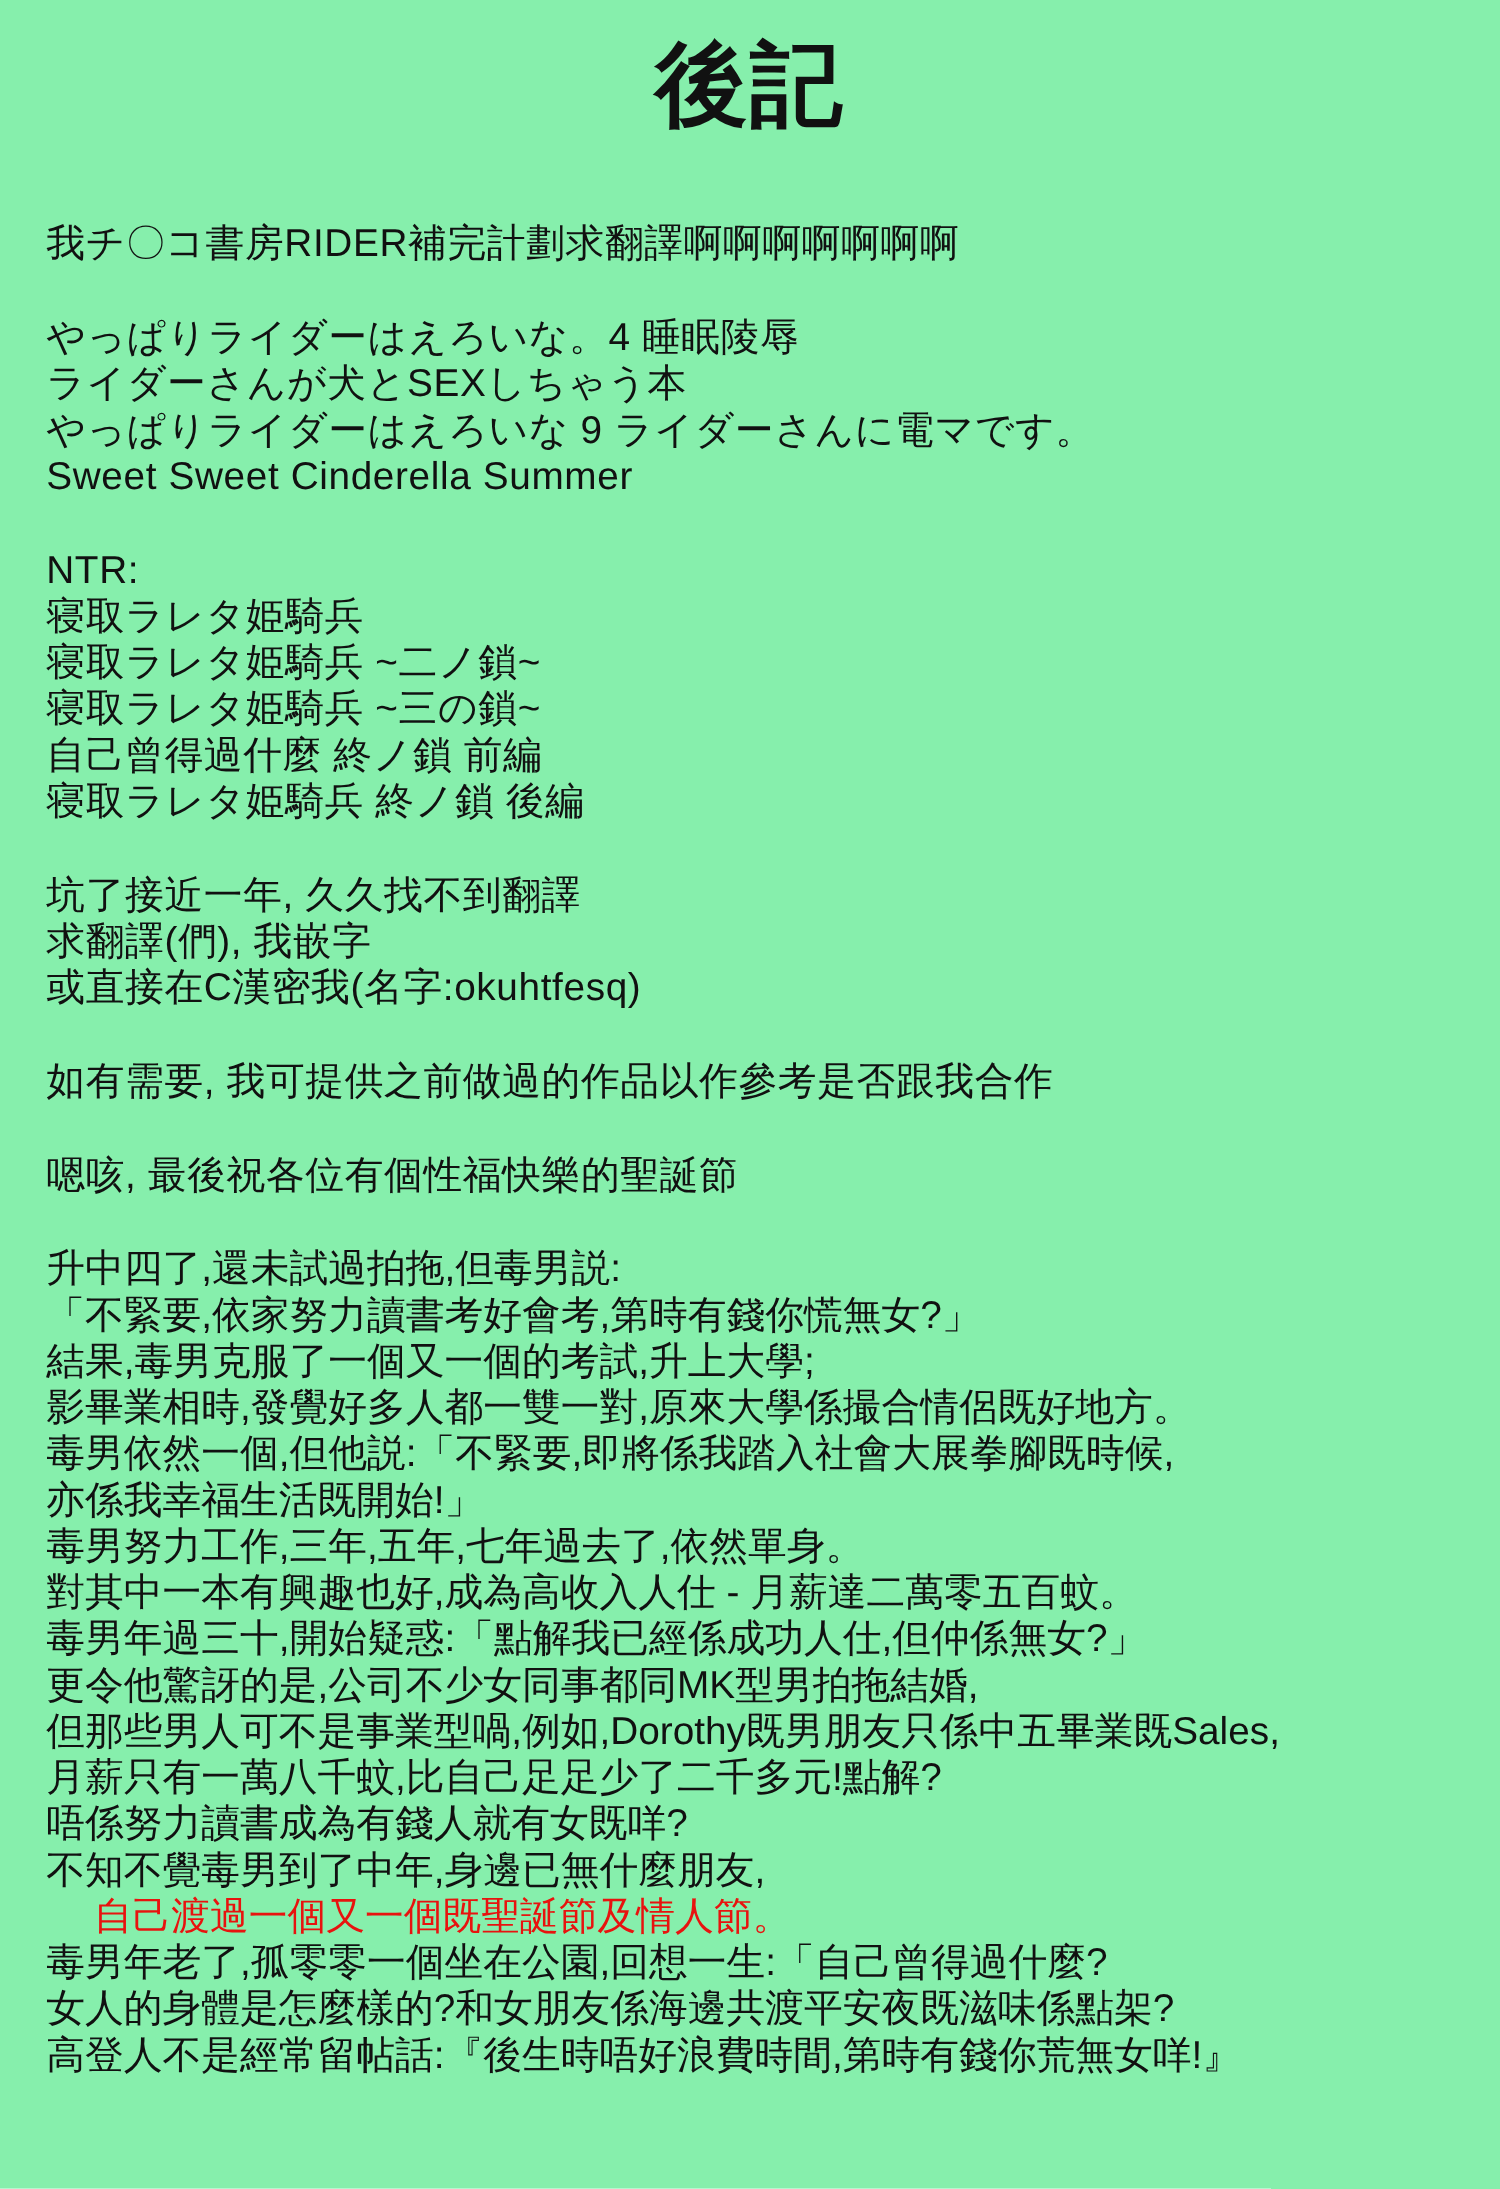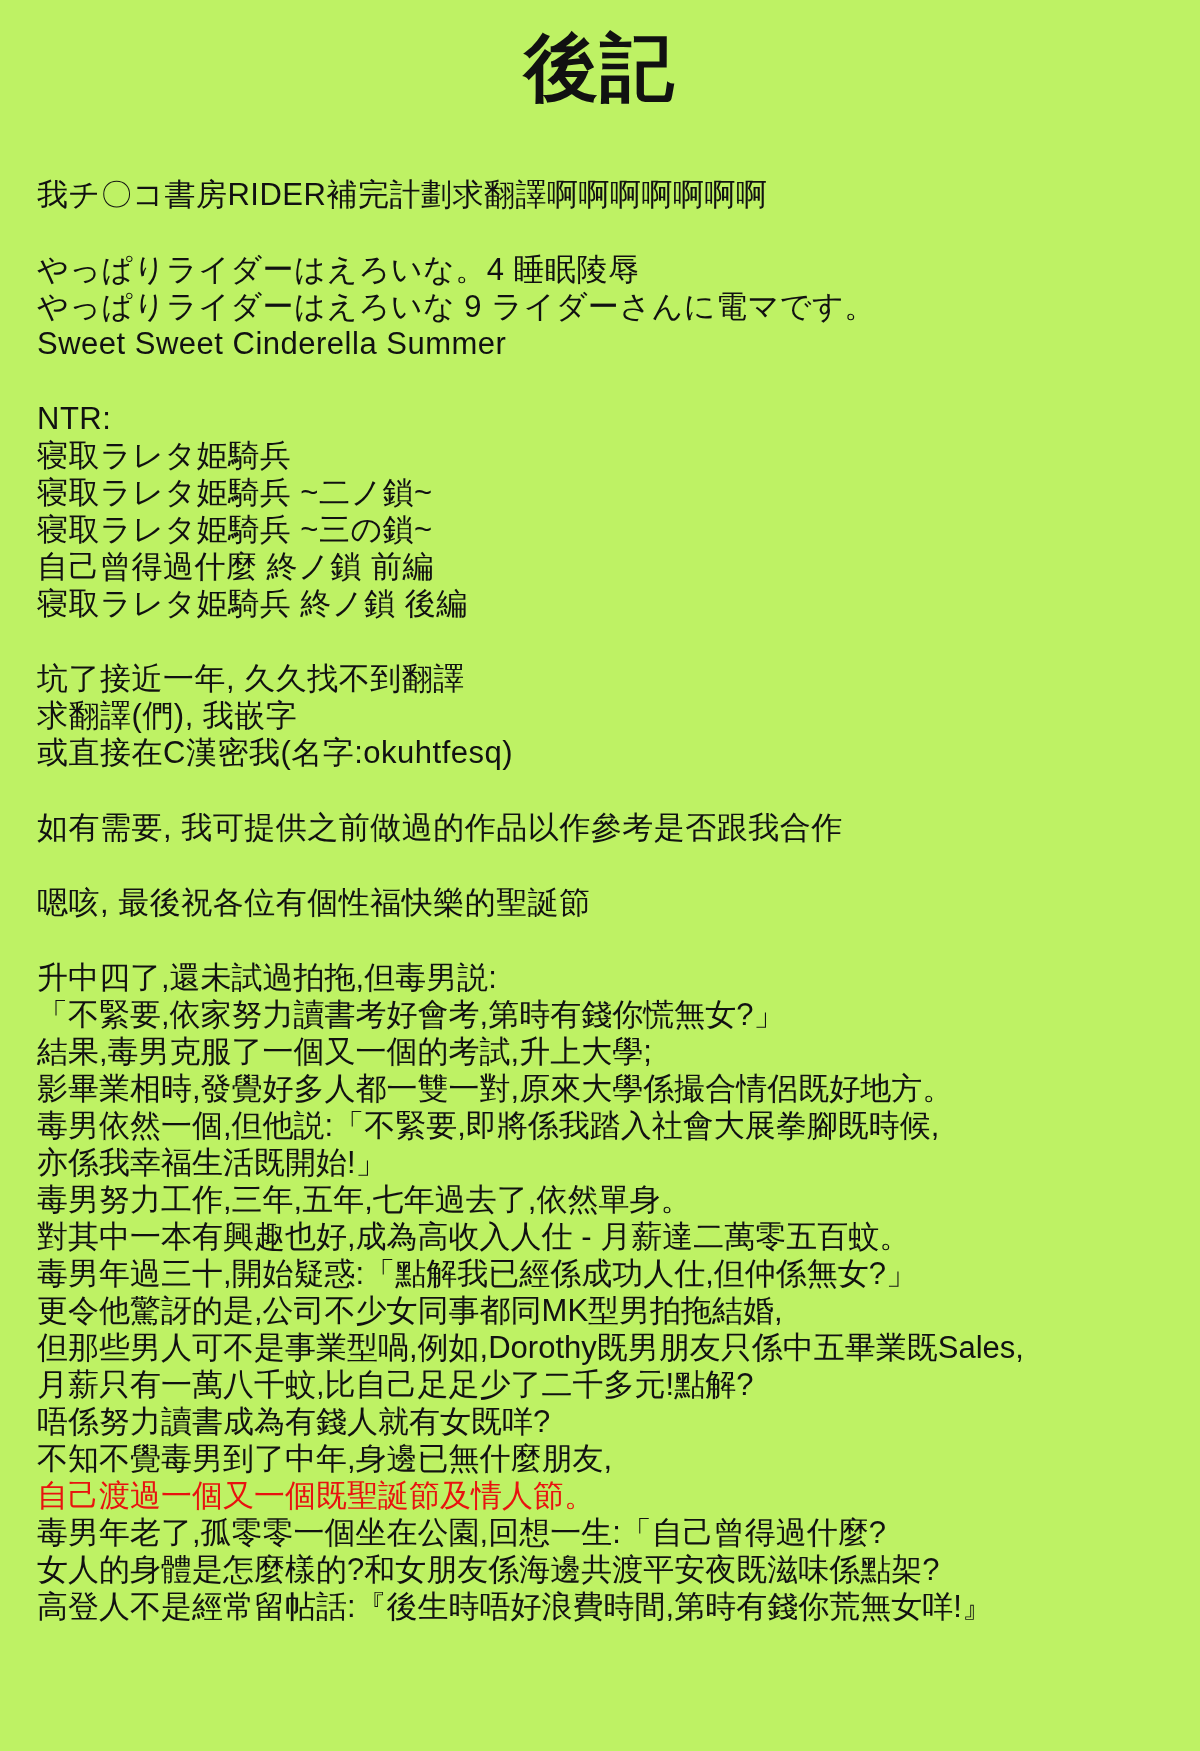--- a/index.html
+++ b/index.html
@@ -4,21 +4,21 @@
 <style>
   html, body {
     margin: 0;
     padding: 0;
     background: #ffffff;
   }
   .page {
     position: relative;
     width: 1200px;
     height: 1751px;
-    background: #bef264;
+    background: #86efac;
     overflow: hidden;
     font-family: "Liberation Sans", sans-serif;
     color: #111111;
   }
   .title {
     margin: 0;
     padding-top: 24px;
     font-size: 74px;
     line-height: 88px;
     font-weight: bold;
@@ -44,33 +44,35 @@
     min-height: 37px;
   }
   .para.jp .line {
     letter-spacing: 0.5px;
   }
   .para.story .line {
     letter-spacing: 0;
   }
   .line.red {
     color: #e8130f;
+    margin-left: 38px;
   }
 </style>
 </head>
 <body>
 
 <div class="page">
   <h1 class="title">後記</h1>
   <main class="content" id="content">
       <div class="para jp">
         <div class="line">我チ〇コ書房RIDER補完計劃求翻譯啊啊啊啊啊啊啊</div>
       </div>
       <div class="para jp">
         <div class="line">やっぱりライダーはえろいな。4 睡眠陵辱</div>
+        <div class="line">ライダーさんが犬とSEXしちゃう本</div>
         <div class="line">やっぱりライダーはえろいな 9 ライダーさんに電マです。</div>
         <div class="line">Sweet Sweet Cinderella Summer</div>
       </div>
       <div class="para jp">
         <div class="line">NTR:</div>
         <div class="line">寝取ラレタ姫騎兵</div>
         <div class="line">寝取ラレタ姫騎兵 ~二ノ鎖~</div>
         <div class="line">寝取ラレタ姫騎兵 ~三の鎖~</div>
         <div class="line">自己曾得過什麼 終ノ鎖 前編</div>
         <div class="line">寝取ラレタ姫騎兵 終ノ鎖 後編</div>

